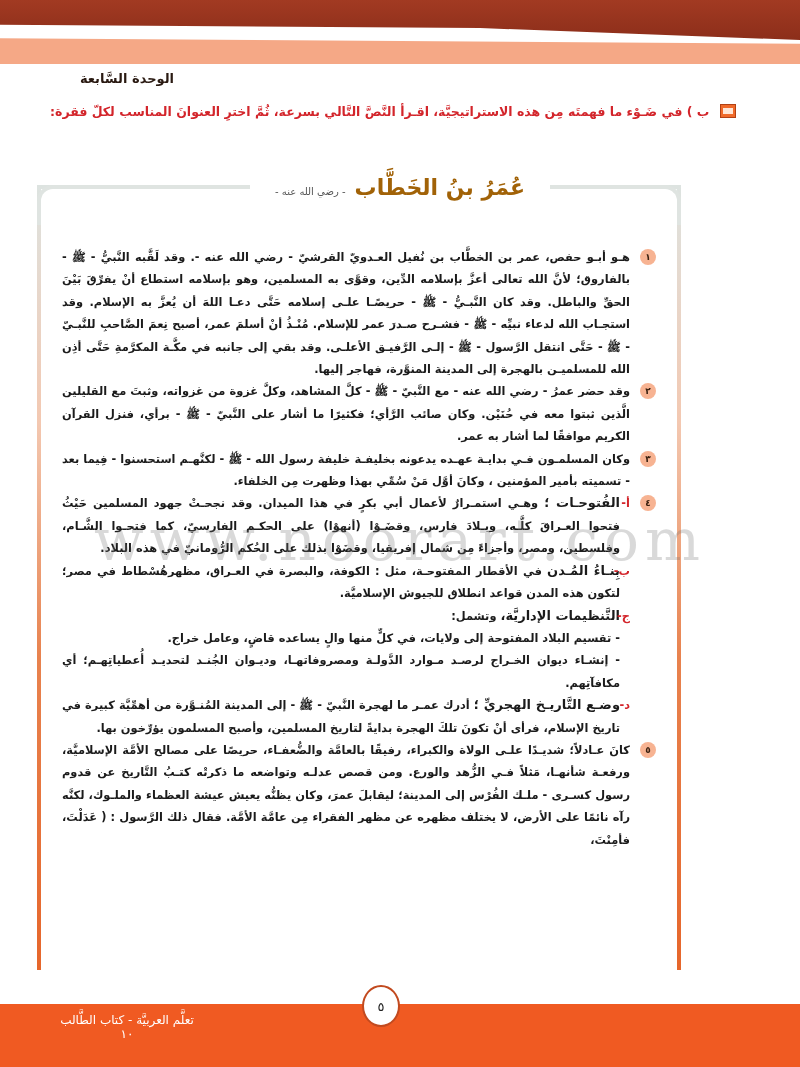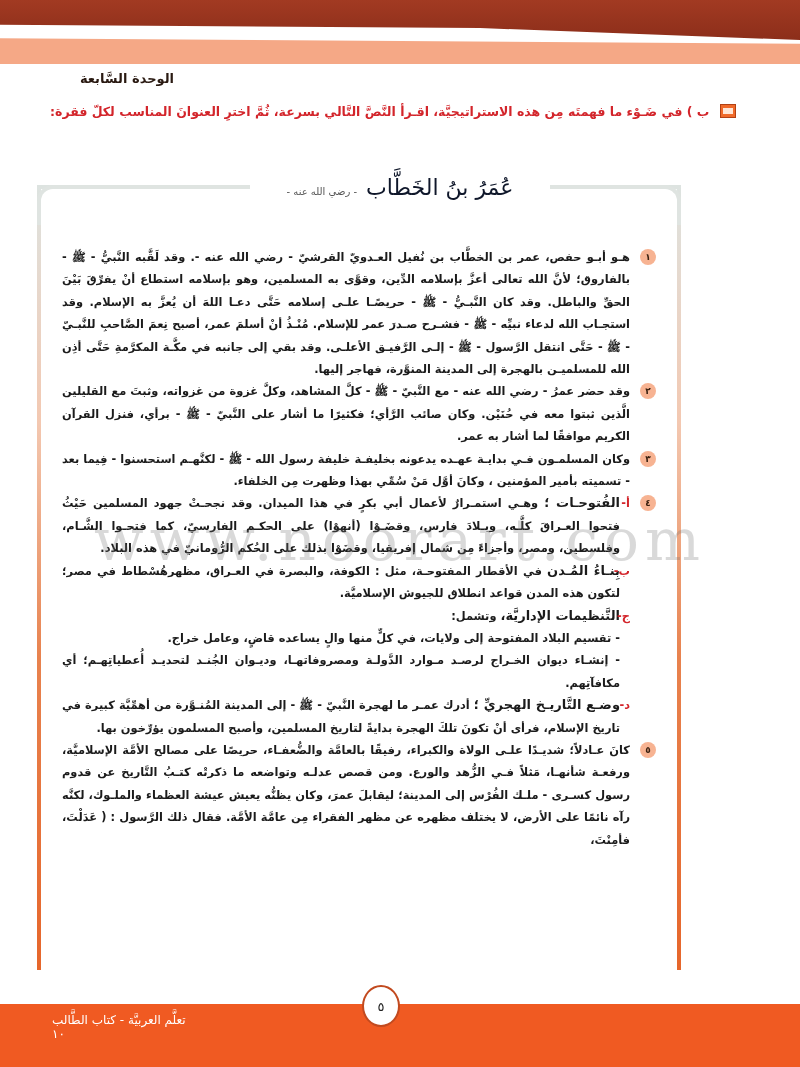--- a/index.html
+++ b/index.html
@@ -43,21 +43,21 @@
     }
     .box-round {
       position: absolute; left: 37px; top: 185px; width: 644px; height: 40px;
       border: 4px solid #dfe4e1; border-bottom: none; border-radius: 16px 16px 0 0; background: #fff;
     }
     .title-wrap {
       position: absolute; left: 250px; top: 170px; width: 300px; height: 36px;
       background: #fff; text-align: center; direction: rtl;
     }
     .title {
-      font-size: 22px; font-weight: normal; color: #0f172a; line-height: 36px;
+      font-size: 22px; font-weight: bold; color: #a16207; line-height: 36px;
     }
     .title-honor { font-size: 10px; color: #555; margin-right: 4px; }
 
     .content {
       position: absolute; left: 62px; top: 246px; width: 594px;
       direction: rtl; text-align: justify; font-size: 11.4px; font-weight: bold;
       line-height: 22.4px; color: #1b1b1b;
     }
     .para { position: relative; padding-right: 26px; margin-bottom: 0; }
     .num {
@@ -73,21 +73,21 @@
       position: absolute; left: 0; top: 506px; width: 800px; text-align: center;
       font-family: "DejaVu Serif", serif; font-size: 58px; letter-spacing: 6px;
       color: rgba(120,120,120,0.28); pointer-events: none;
     }
 
     .footer-band {
       position: absolute; left: 0; top: 1004px; width: 800px; height: 63px; background: #f05a22;
     }
     .footer-text {
       position: absolute; left: 52px; top: 1013px; width: 150px;
-      direction: rtl; text-align: left; font-size: 12px; color: #ffffff;
+      direction: rtl; text-align: center; font-size: 12px; color: #ffffff;
     }
     .page-num {
       position: absolute; left: 362px; top: 985px; width: 38px; height: 42px; border-radius: 50%;
       background: #ffffff; border: 2px solid #c24a1f; text-align: center;
       font-size: 13px; line-height: 40px; color: #222;
     }
   </style>
 </head>
 <body>
 

